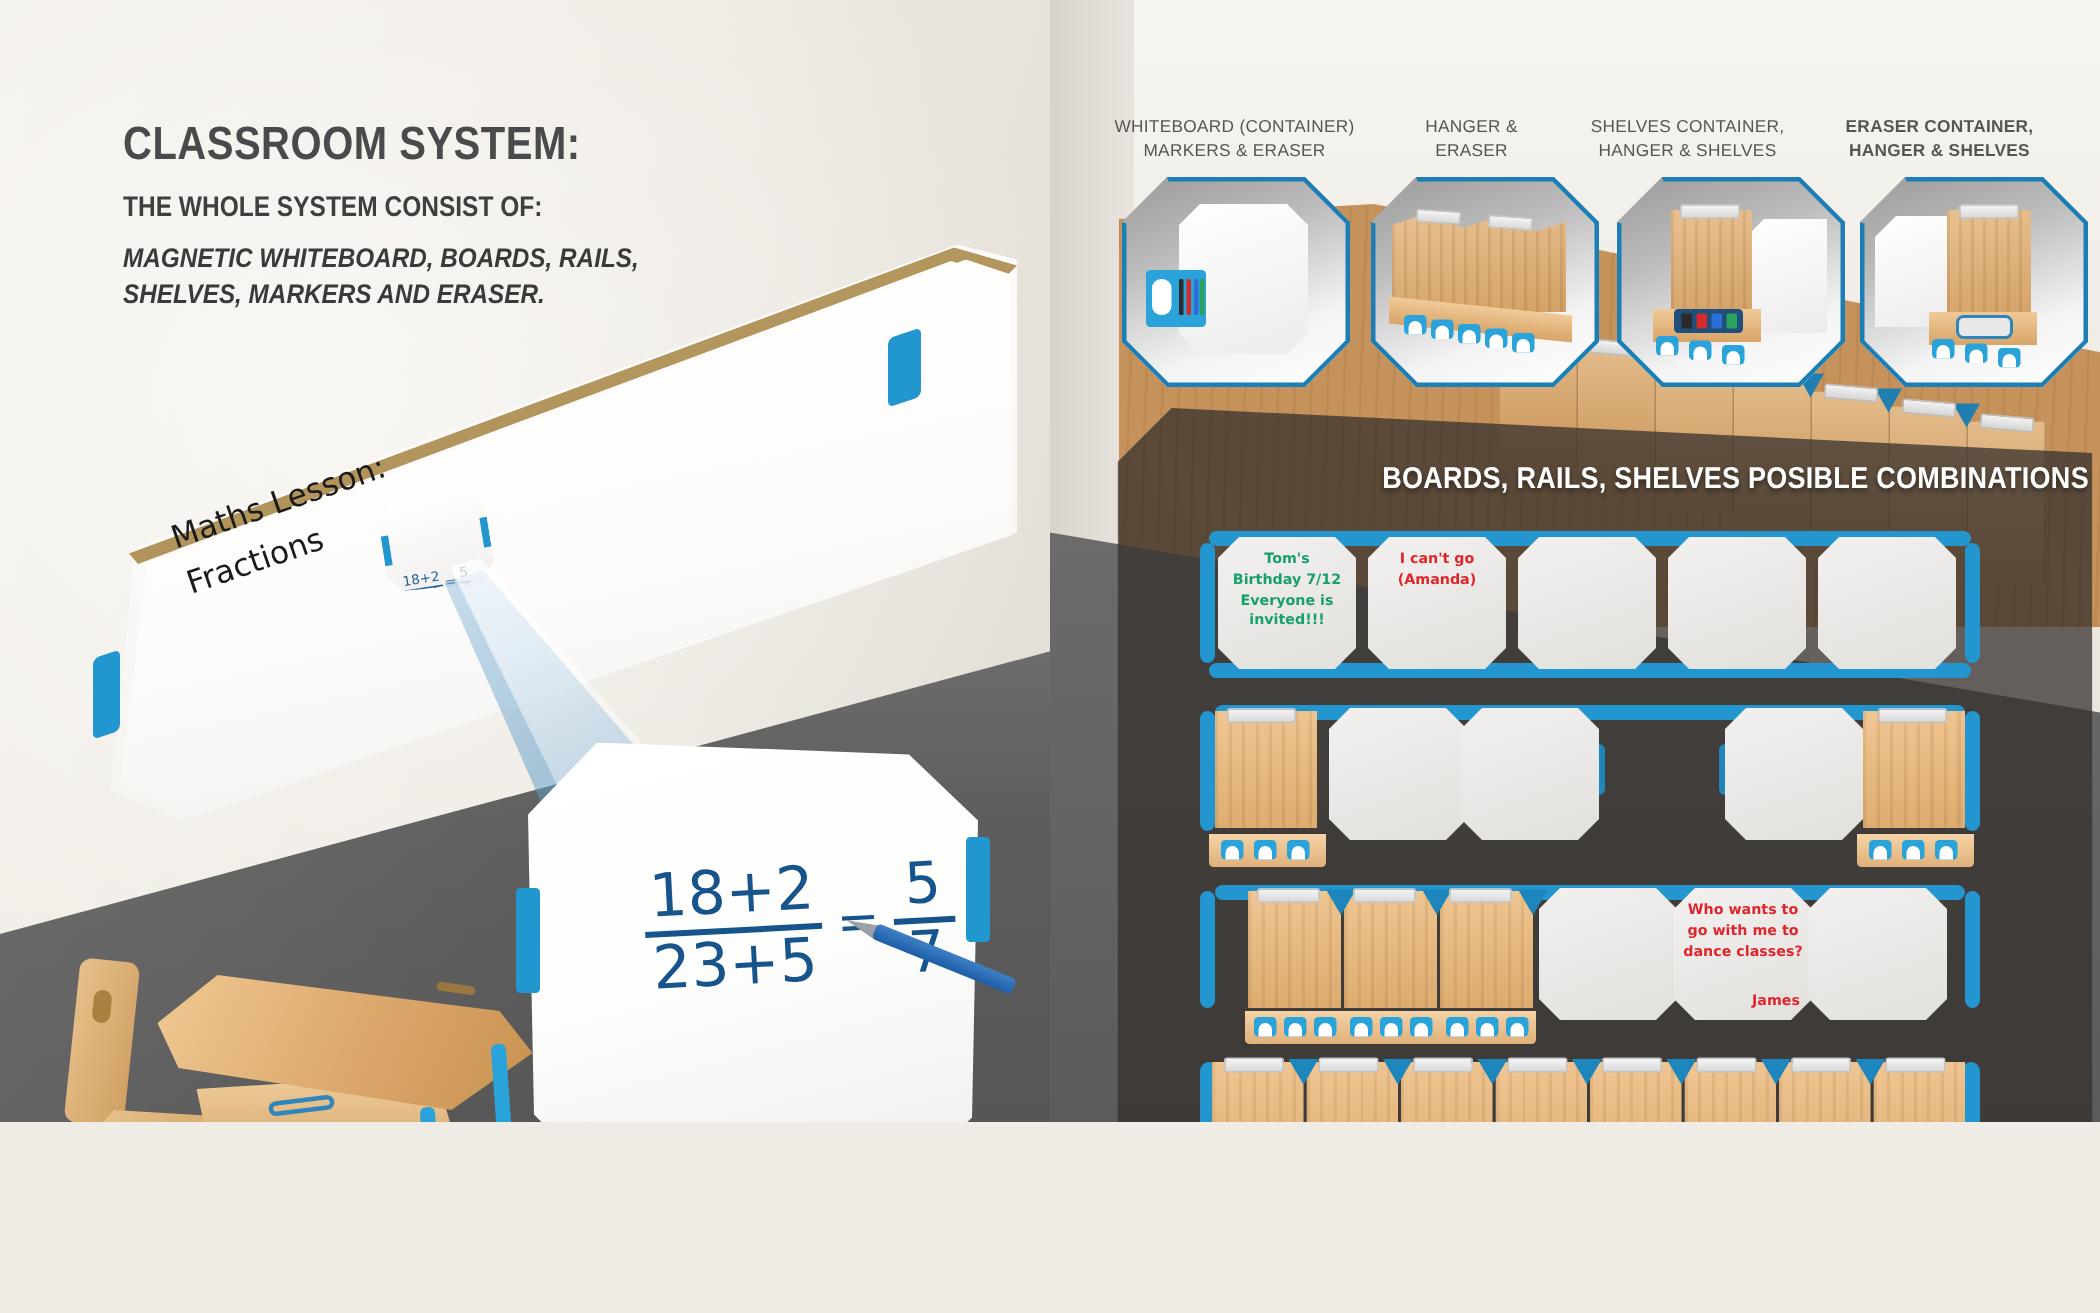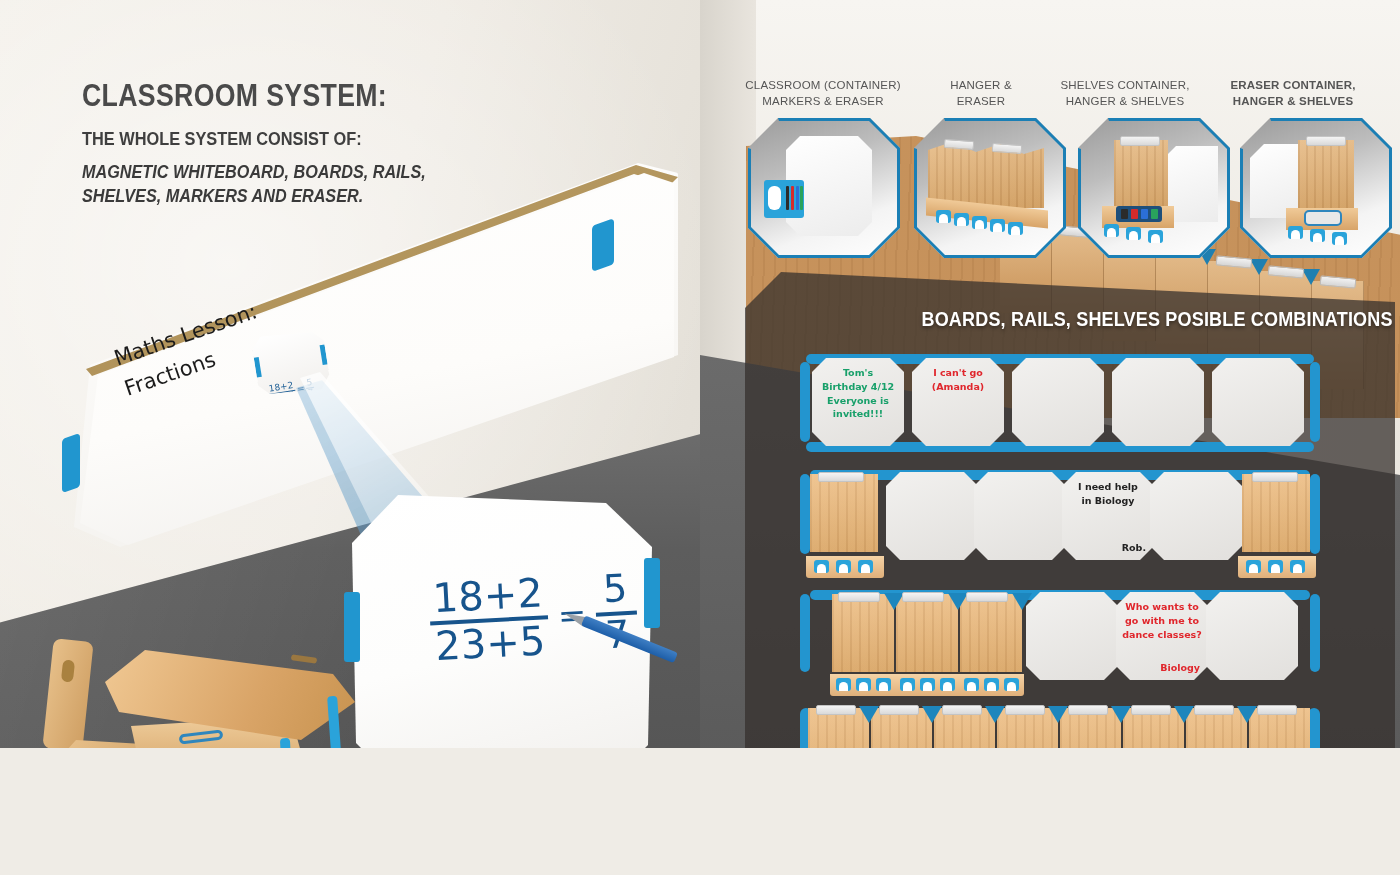--- a/index.html
+++ b/index.html
@@ -349,21 +349,21 @@
     <div class="box"></div>
     <div class="handle"></div>
     <div class="top"></div>
     <div class="slot"></div>
     <div class="leg dl1"></div>
     <div class="leg dl2"></div>
     <div class="leg dl3"></div>
   </div>
 
   <div class="callout-label" style="left:718px;top:78px;">
-    <div>CLASSROOM (CONTAINER)</div>
+    <div>WHITEBOARD (CONTAINER)</div>
     <div>MARKERS &amp; ERASER</div>
   </div>
   <div class="callout-label" style="left:876px;top:78px;">
     <div>HANGER &amp;</div>
     <div>ERASER</div>
   </div>
   <div class="callout-label" style="left:1020px;top:78px;">
     <div>SHELVES CONTAINER,</div>
     <div>HANGER &amp; SHELVES</div>
   </div>
@@ -438,21 +438,21 @@
     <div class="rail rail-h" style="left:6px;top:84px;width:508px;"></div>
     <div class="rail" style="left:0;top:4px;width:10px;height:80px;border-radius:8px;"></div>
     <div class="rail" style="left:510px;top:4px;width:10px;height:80px;border-radius:8px;"></div>
     <div class="connector" style="left:92px;top:28px;"></div>
     <div class="connector" style="left:192px;top:28px;"></div>
     <div class="connector" style="left:292px;top:28px;"></div>
     <div class="connector" style="left:392px;top:28px;"></div>
 
     <div class="board" style="left:12px;top:0;">
       <div class="ntxt" style="color:#18a06a;white-space:pre-line;">Tom's
-Birthday 4/12
+Birthday 7/12
 Everyone is
 invited!!!</div>
     </div>
     <div class="board" style="left:112px;top:0;">
       <div class="ntxt" style="color:#e0262c;white-space:pre-line;">I can't go
 (Amanda)</div>
     </div>
     <div class="board" style="left:212px;top:0;"></div>
     <div class="board" style="left:312px;top:0;"></div>
     <div class="board" style="left:412px;top:0;"></div>
@@ -471,25 +471,20 @@
       <div class="hook" style="left:26px;top:86px;"></div>
       <div class="hook" style="left:48px;top:86px;"></div>
     </div>
 
     <div class="connector" style="left:170px;top:24px;"></div>
     <div class="connector" style="left:258px;top:24px;"></div>
     <div class="connector" style="left:346px;top:24px;"></div>
 
     <div class="board" style="left:86px;top:0;"></div>
     <div class="board" style="left:174px;top:0;"></div>
-    <div class="board" style="left:262px;top:0;">
-      <div class="ntxt" style="color:#222;white-space:pre-line;">I need help
-in Biology</div>
-      <div class="sig" style="color:#222;">Rob.</div>
-    </div>
     <div class="board" style="left:350px;top:0;"></div>
 
     <div style="position:absolute;left:442px;top:2px;">
       <div class="wpanel" style="left:0;top:0;width:68px;height:82px;"></div>
       <div class="plate" style="left:10px;top:-2px;width:46px;height:10px;"></div>
       <div class="wshelf" style="left:-4px;top:82px;width:78px;"></div>
       <div class="hook" style="left:4px;top:86px;"></div>
       <div class="hook" style="left:26px;top:86px;"></div>
       <div class="hook" style="left:48px;top:86px;"></div>
     </div>
@@ -523,21 +518,21 @@
     </div>
 
     <div class="connector" style="left:310px;top:24px;"></div>
     <div class="connector" style="left:400px;top:24px;"></div>
 
     <div class="board" style="left:226px;top:0;"></div>
     <div class="board" style="left:316px;top:0;">
       <div class="ntxt" style="color:#e0262c;white-space:pre-line;">Who wants to
 go with me to
 dance classes?</div>
-      <div class="sig" style="color:#e0262c;">Biology</div>
+      <div class="sig" style="color:#e0262c;">James</div>
     </div>
     <div class="board" style="left:406px;top:0;"></div>
   </div>
 
   <div class="row" style="left:800px;top:708px;width:520px;height:110px;">
     <div class="rail" style="left:0;top:0;width:12px;height:88px;border-radius:8px;"></div>
     <div class="rail" style="left:508px;top:0;width:12px;height:88px;border-radius:8px;"></div>
     <div style="position:absolute;left:8px;top:0;">
       <div class="wpanel" style="left:0;top:0;width:61px;height:86px;"></div>
       <div class="wpanel" style="left:63px;top:0;width:61px;height:86px;"></div>

